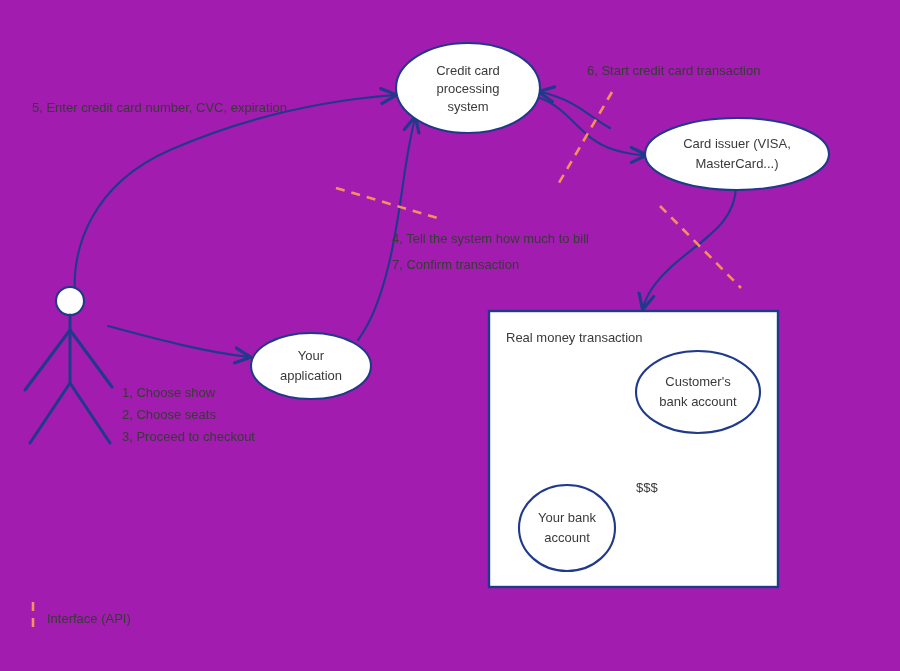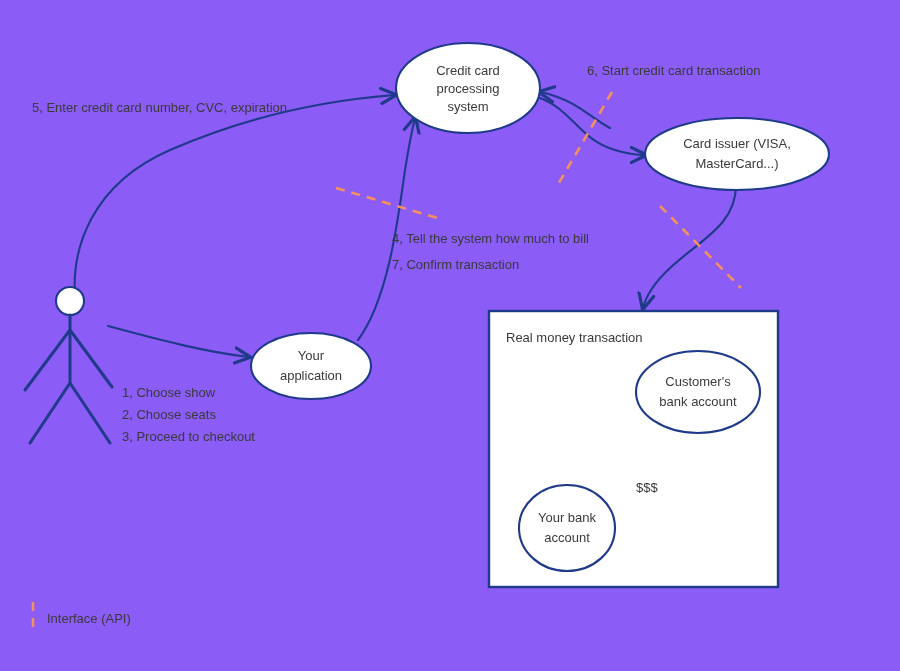--- a/index.html
+++ b/index.html
@@ -4,21 +4,21 @@
 <style>
   html, body {
     margin: 0;
     padding: 0;
     background: #ffffff;
   }
   #canvas {
     position: relative;
     width: 900px;
     height: 671px;
-    background: #8b5cf6;
+    background: #a21caf;
     font-family: "Liberation Sans", sans-serif;
     overflow: hidden;
   }
   svg#diagram {
     position: absolute;
     left: 0;
     top: 0;
     width: 900px;
     height: 671px;
   }

